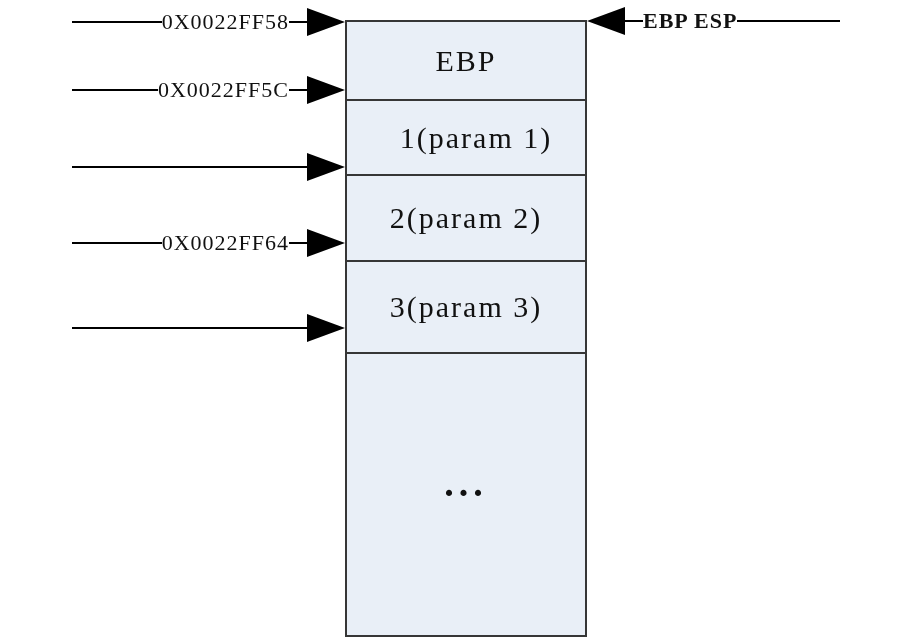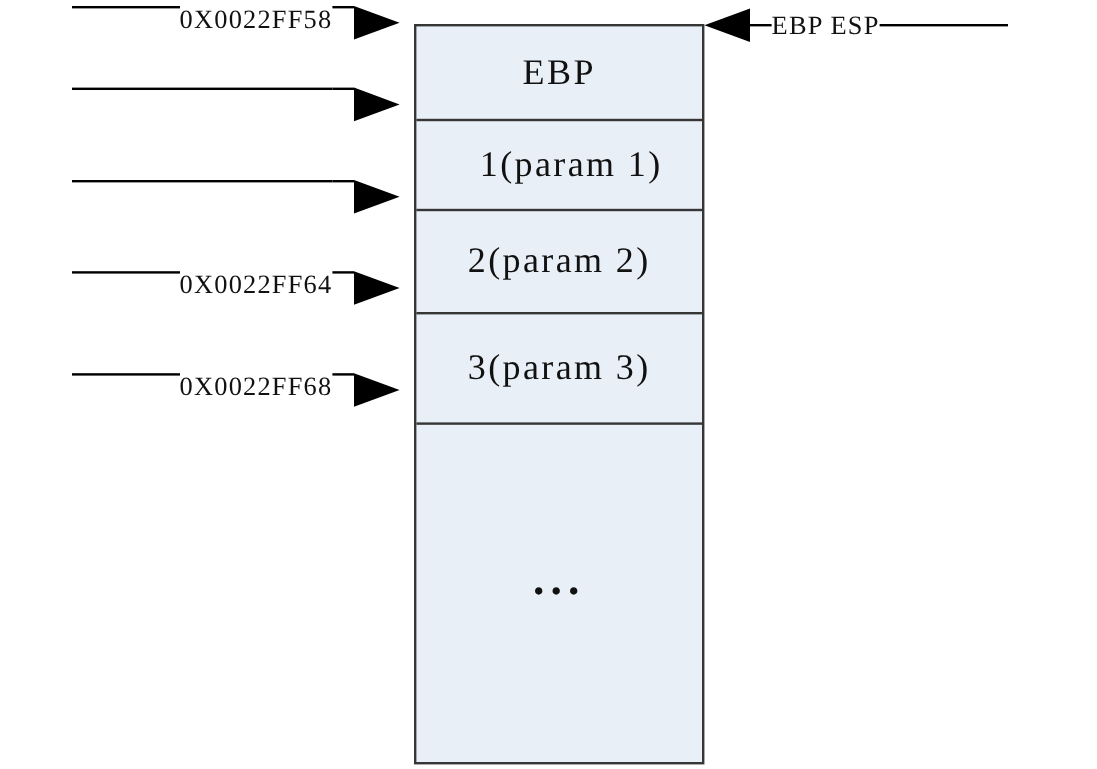--- a/index.html
+++ b/index.html
@@ -51,25 +51,25 @@
   .cell-label.ellipsis {
     font-size: 38px;
     font-weight: bold;
     letter-spacing: 5px;
     transform: translateY(-12px);
   }
 
   
   .addr-row {
     position: absolute;
-    left: 60px;
+    left: 72px;
     width: 273px;
     height: 34px;
     display: flex;
-    align-items: flex-start;
+    align-items: center;
   }
   .hline {
     height: 2px;
     background: #000000;
   }
   .grow { flex: 1 1 auto; }
   .stub { flex: 0 0 18px; }
   .addr-label {
     font-size: 22px;
     letter-spacing: 1px;
@@ -88,20 +88,21 @@
 
   
   .pointer-row {
     position: absolute;
     left: 587px;
     top: 4px;
     width: 253px;
     height: 34px;
     display: flex;
     align-items: center;
+    font-weight: bold;
   }
   .arrow-left {
     flex: 0 0 auto;
     width: 0;
     height: 0;
     border-top: 14px solid transparent;
     border-bottom: 14px solid transparent;
     border-right: 38px solid #000000;
   }
 </style>
@@ -130,37 +131,37 @@
 
   <div id="addr-rows">
       <div class="addr-row" style="top: 5px;">
         <span class="hline grow"></span>
         <span class="addr-label">0X0022FF58</span>
         <span class="hline stub"></span>
         <span class="arrow-right"></span>
       </div>
       <div class="addr-row" style="top: 73px;">
         <span class="hline grow"></span>
+        <span class="addr-label">0X0022FF5C</span>
         <span class="hline stub"></span>
         <span class="arrow-right"></span>
       </div>
       <div class="addr-row" style="top: 150px;">
         <span class="hline grow"></span>
         <span class="hline stub"></span>
         <span class="arrow-right"></span>
       </div>
       <div class="addr-row" style="top: 226px;">
         <span class="hline grow"></span>
         <span class="addr-label">0X0022FF64</span>
         <span class="hline stub"></span>
         <span class="arrow-right"></span>
       </div>
       <div class="addr-row" style="top: 311px;">
         <span class="hline grow"></span>
-        <span class="addr-label">0X0022FF68</span>
         <span class="hline stub"></span>
         <span class="arrow-right"></span>
       </div>
     </div>
 
   <div class="pointer-row">
     <span class="arrow-left"></span>
     <span class="hline stub"></span>
     <span class="addr-label">EBP ESP</span>
     <span class="hline grow"></span>

